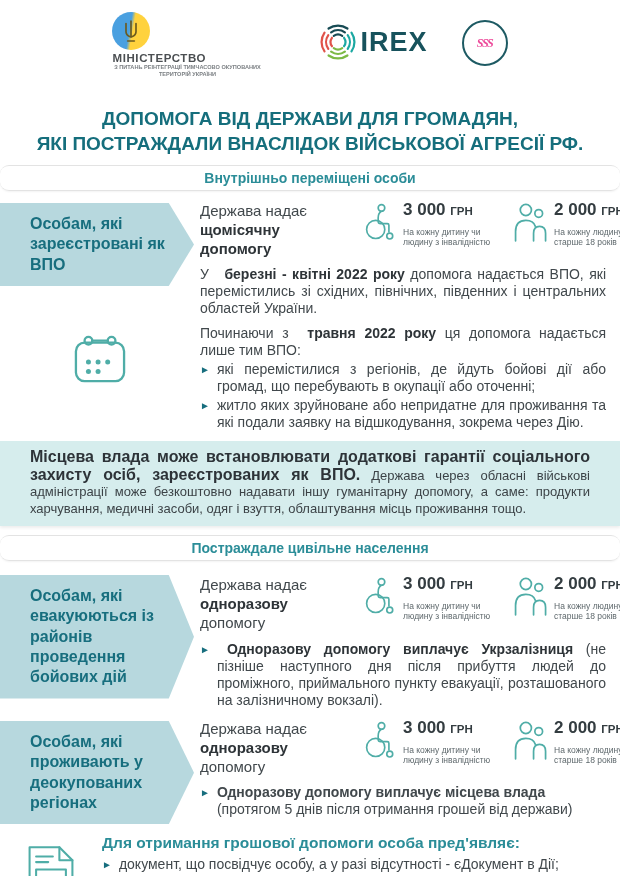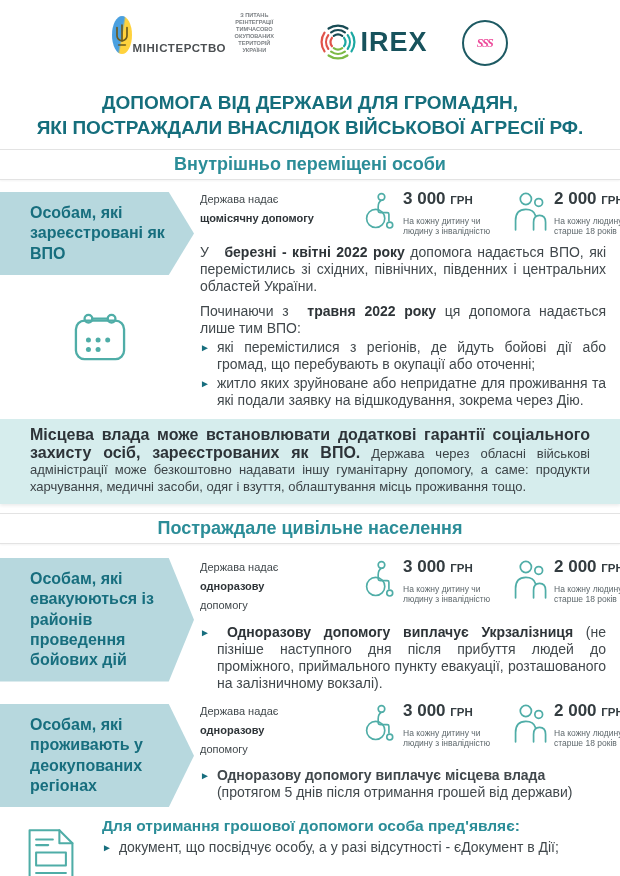--- a/index.html
+++ b/index.html
@@ -12,42 +12,42 @@
     --ink-b:#2e3438;
     --icon:#4fada7;
     --line:#e3e3e3;
   }
   *{box-sizing:border-box;margin:0;padding:0;}
   body{background:#fff;font-family:"Liberation Sans",sans-serif;color:var(--ink);}
   .page{width:620px;height:876px;margin:0 auto;background:#fff;overflow:hidden;position:relative;}
 
   
   .logos{display:flex;justify-content:center;align-items:flex-start;gap:34px;padding-top:12px;height:82px;}
-  .min-logo{display:flex;flex-direction:row;align-items:flex-end;width:170px;}
+  .min-logo{display:flex;flex-direction:column;align-items:flex-start;width:170px;}
   .min-circle{width:38px;height:38px;border-radius:50%;background:linear-gradient(100deg,#4aa0e0 46%,#ffd23d 54%);display:flex;align-items:center;justify-content:center;}
   .min-name{font-size:11.5px;font-weight:bold;color:#4b4f52;letter-spacing:.6px;margin-top:2px;}
   .min-sub{font-size:5.6px;font-weight:bold;color:#7c8084;text-align:center;width:150px;line-height:7px;}
   .irex{display:flex;align-items:center;margin-top:8px;}
   .irex-word{font-size:27px;font-weight:600;color:#17525c;letter-spacing:1px;}
   .sss{width:46px;height:46px;border:2.5px solid #1d5a63;border-radius:50%;display:flex;align-items:center;justify-content:center;margin-top:8px;}
   .sss span{font-family:"Liberation Serif",serif;font-style:italic;font-weight:bold;font-size:12px;color:#ec4899;letter-spacing:-1.5px;}
 
   
-  .title{text-align:center;color:var(--teal-dark);font-weight:bold;font-size:19px;line-height:25px;margin-top:8px;}
-
-  
-  .sec-h{margin-top:9px;border-top:1px solid var(--line);border-bottom:1px solid var(--line);text-align:center;color:var(--teal);font-weight:bold;font-size:18px;padding:4px 0;box-shadow:0 1px 2px rgba(0,0,0,.05);}
+  .title{text-align:center;color:var(--teal-dark);font-weight:bold;font-size:19px;line-height:25px;margin-top:24px;}
+
+  
+  .sec-h{margin-top:9px;border-top:1px solid var(--line);border-bottom:1px solid var(--line);text-align:center;color:var(--teal);font-weight:bold;font-size:14px;padding:4px 0;box-shadow:0 1px 2px rgba(0,0,0,.05);border-radius:9px;}
 
   
   .row{display:flex;align-items:flex-start;}
   .col-arrow{width:200px;flex:none;}
   .col-r{flex:1;padding-right:14px;min-width:0;}
   .arrow{background:var(--arrow-bg);color:var(--arrow-ink);font-weight:bold;font-size:16px;line-height:1.27;padding:11px 22px 11px 30px;clip-path:polygon(0 0,87% 0,100% 50%,87% 100%,0 100%);width:194px;}
   .provides-row{display:flex;align-items:flex-start;gap:6px;margin-top:10px;}
-  .provides{width:148px;flex:none;font-size:11px;line-height:19px;color:var(--ink);}
+  .provides{width:148px;flex:none;font-size:15px;line-height:19px;color:var(--ink);}
   .provides b{color:var(--ink-b);margin-top:23px;}
   .pay{display:flex;align-items:flex-start;gap:5px;flex:1;}
   .amt{width:104px;flex:none;}
   .amt .sum{font-size:17px;font-weight:bold;color:#333c40;line-height:18px;white-space:nowrap;}
   .amt .sum .grn{font-size:11.5px;}
   .amt .cap{font-size:8.5px;line-height:10px;color:#5e686c;margin-top:7px;}
   .just{text-align:justify;font-size:14px;line-height:17px;color:var(--ink);}
   .just b{color:var(--ink-b);padding-left:10px;}
   .p-march{margin-top:8px;}
   .blt{color:var(--arrow-ink);font-size:10px;flex:none;line-height:17px;margin-right:7px;}

